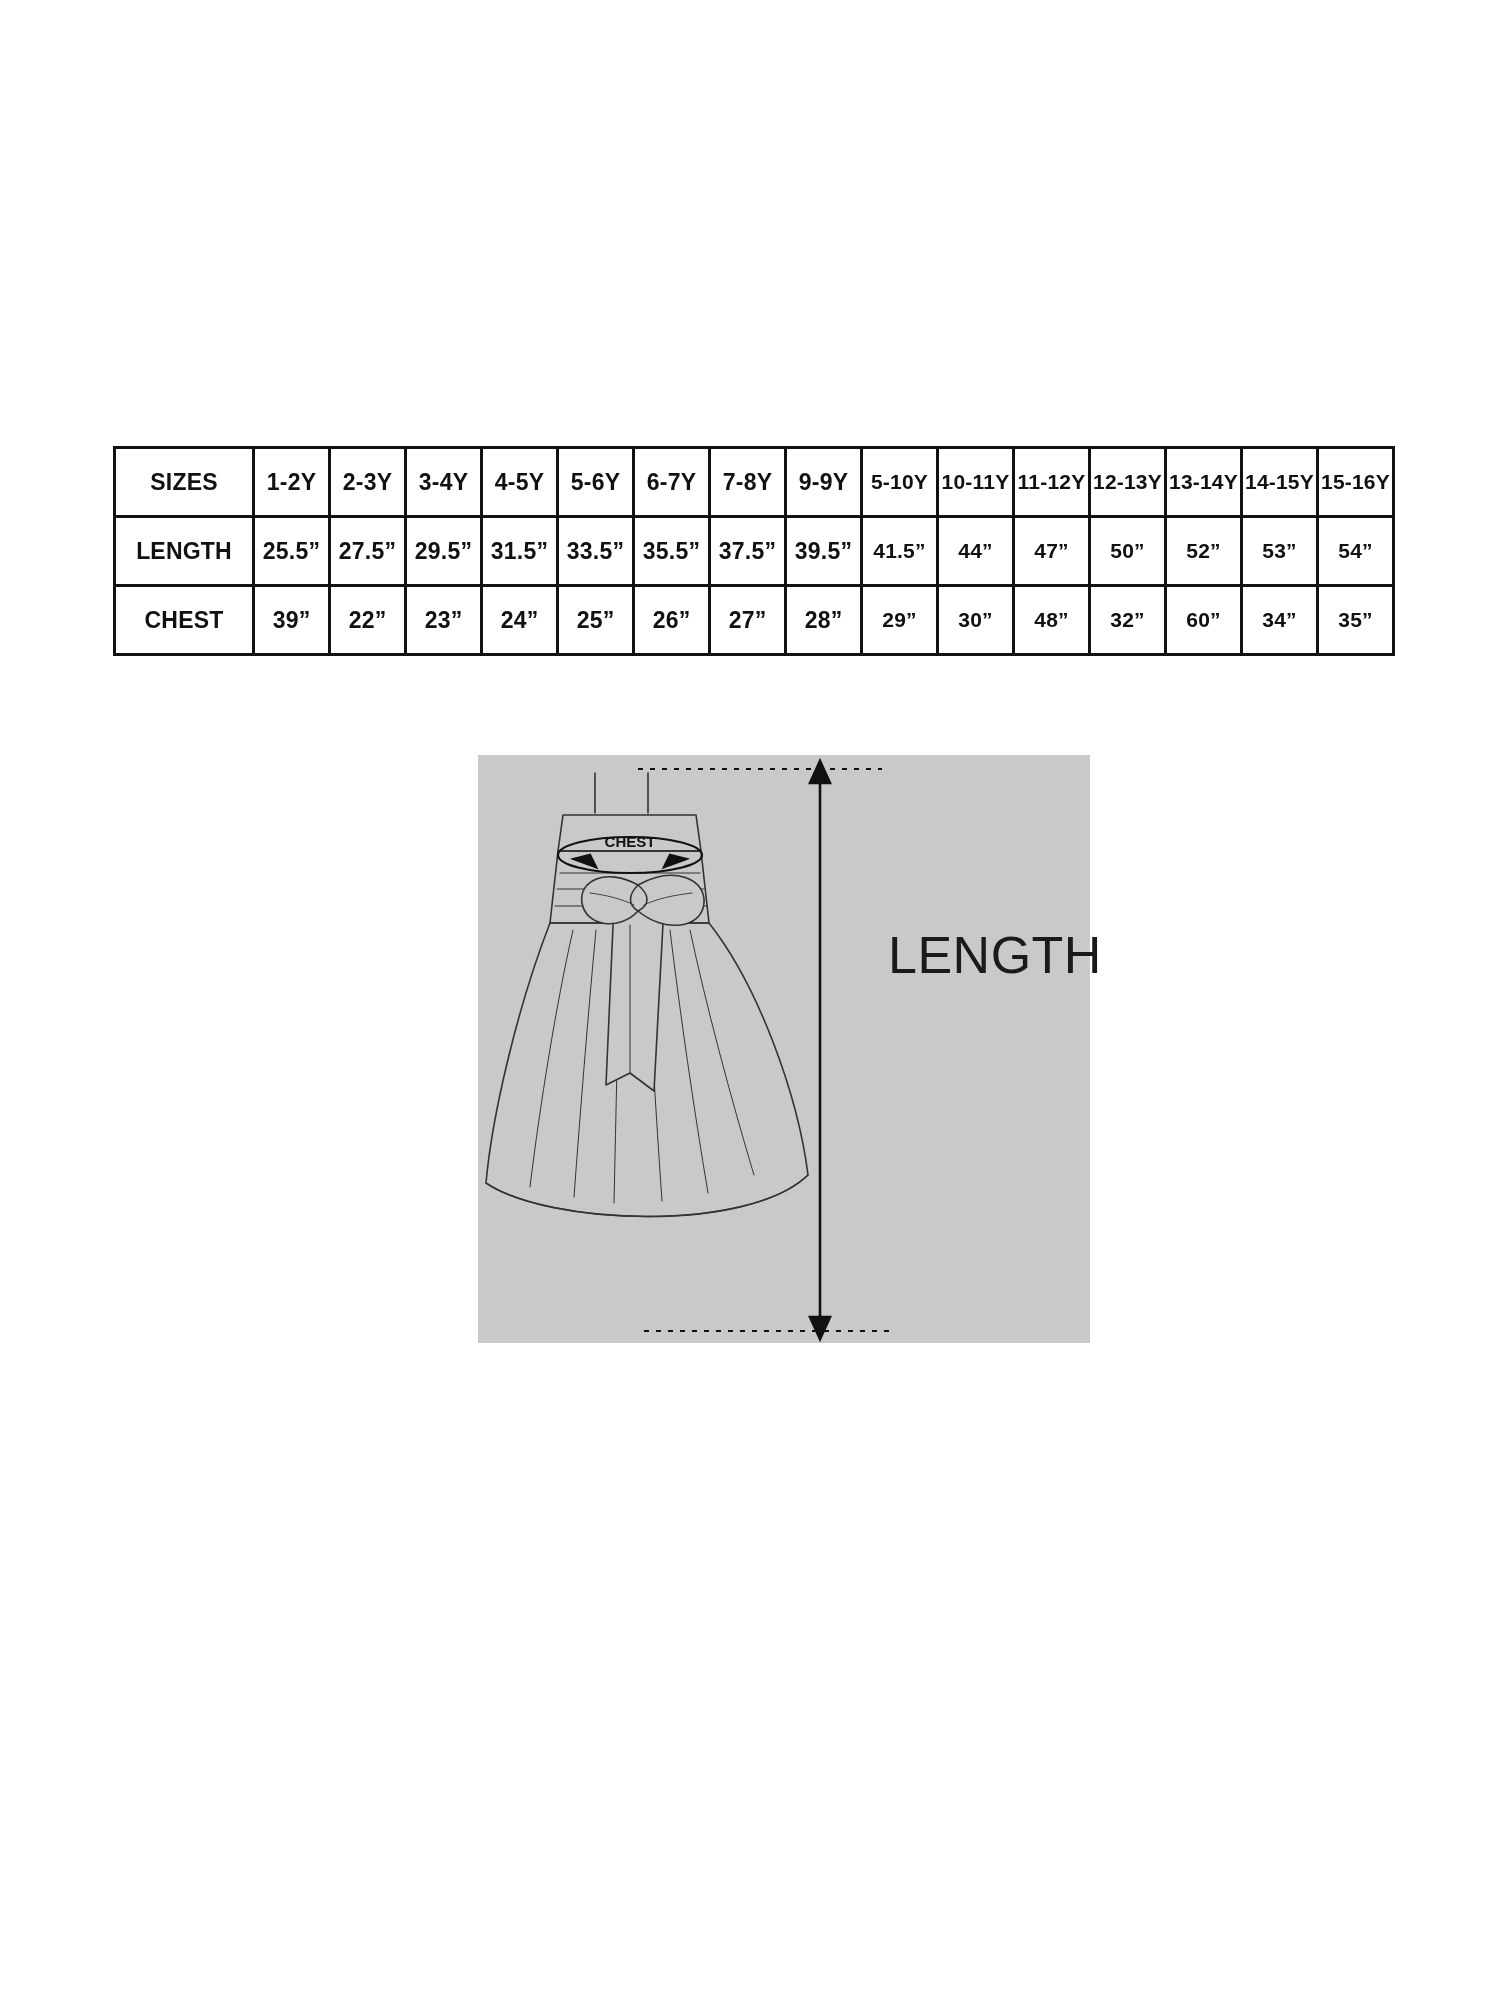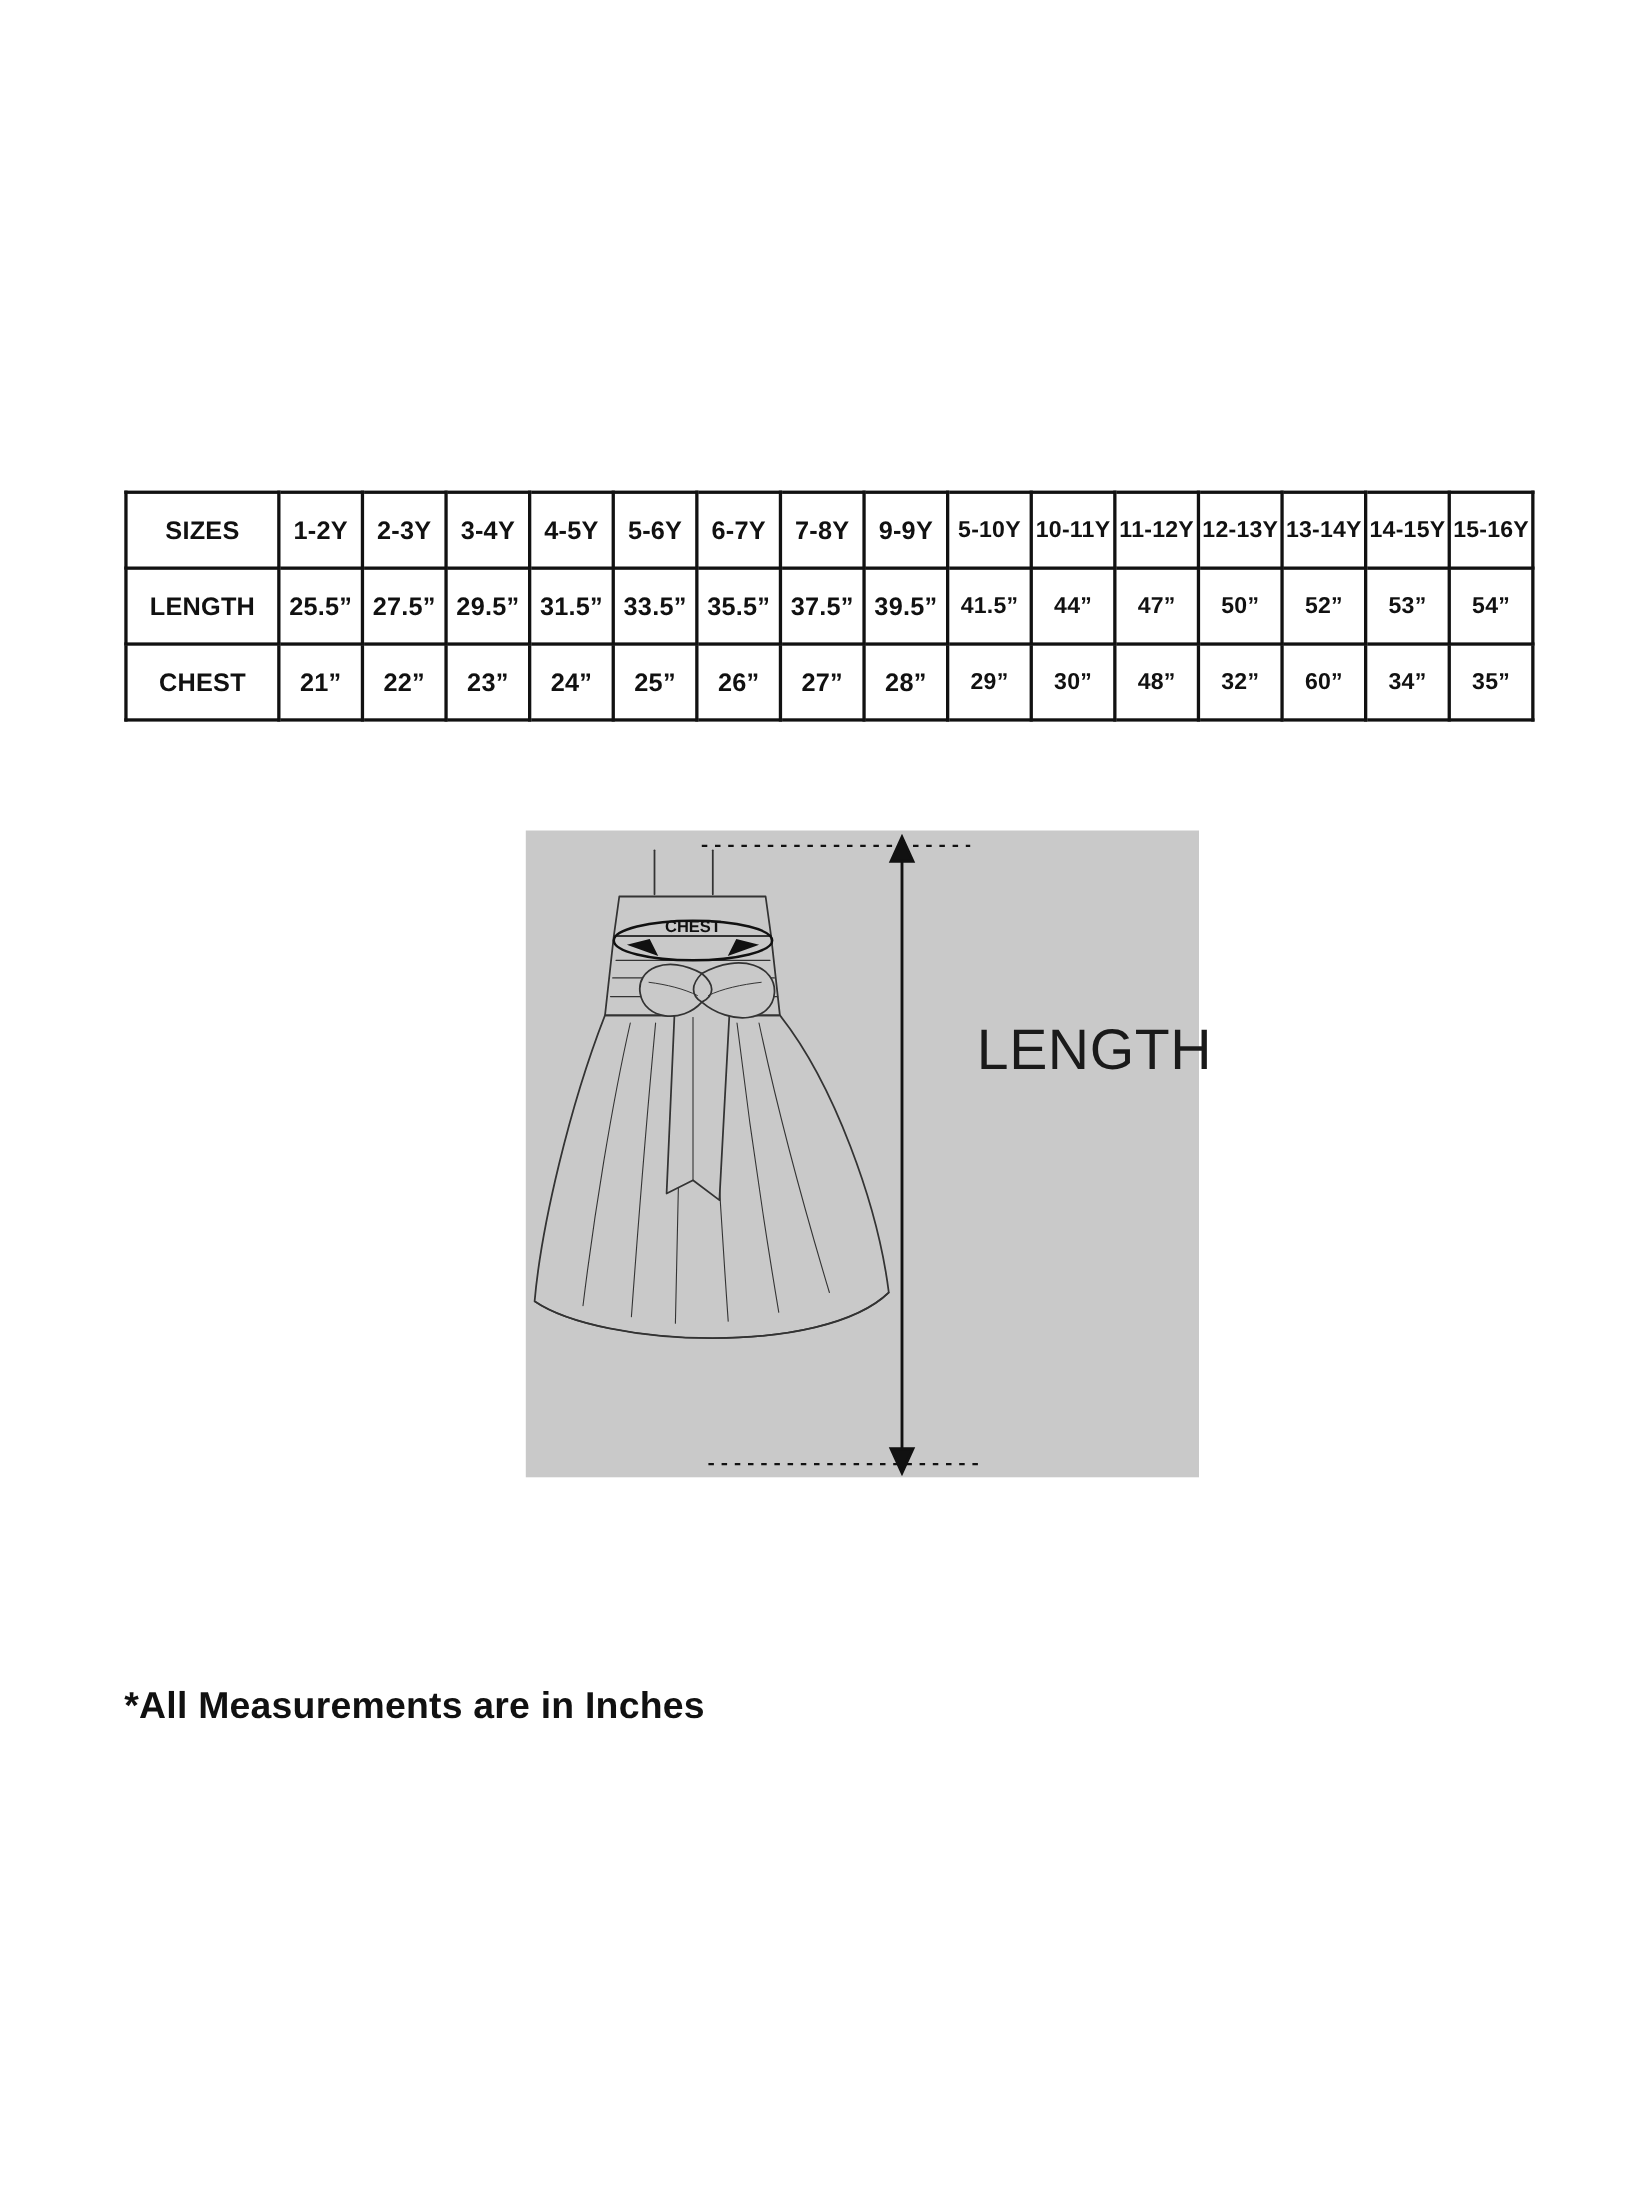--- a/index.html
+++ b/index.html
@@ -136,21 +136,21 @@
           <td class="narrow">41.5”</td>
           <td class="narrow">44”</td>
           <td class="narrow">47”</td>
           <td class="narrow">50”</td>
           <td class="narrow">52”</td>
           <td class="narrow">53”</td>
           <td class="narrow">54”</td>
         </tr>
         <tr>
           <td class="rowhead">CHEST</td>
-          <td>21”</td>
+          <td>39”</td>
           <td>22”</td>
           <td>23”</td>
           <td>24”</td>
           <td>25”</td>
           <td>26”</td>
           <td>27”</td>
           <td>28”</td>
           <td class="narrow">29”</td>
           <td class="narrow">30”</td>
           <td class="narrow">48”</td>
@@ -213,15 +213,14 @@
 
       <g stroke="#111111" stroke-width="2.6" fill="#111111">
         <path d="M342 20 L342 570"></path>
         <path d="M342 6 L332 28 L352 28 Z"></path>
         <path d="M342 584 L332 562 L352 562 Z"></path>
       </g>
     </svg>
   </div>
   <div class="length-label">LENGTH</div>
 
-  <div class="footnote">*All Measurements are in Inches</div>
 
 </div>
 
 </body></html>

